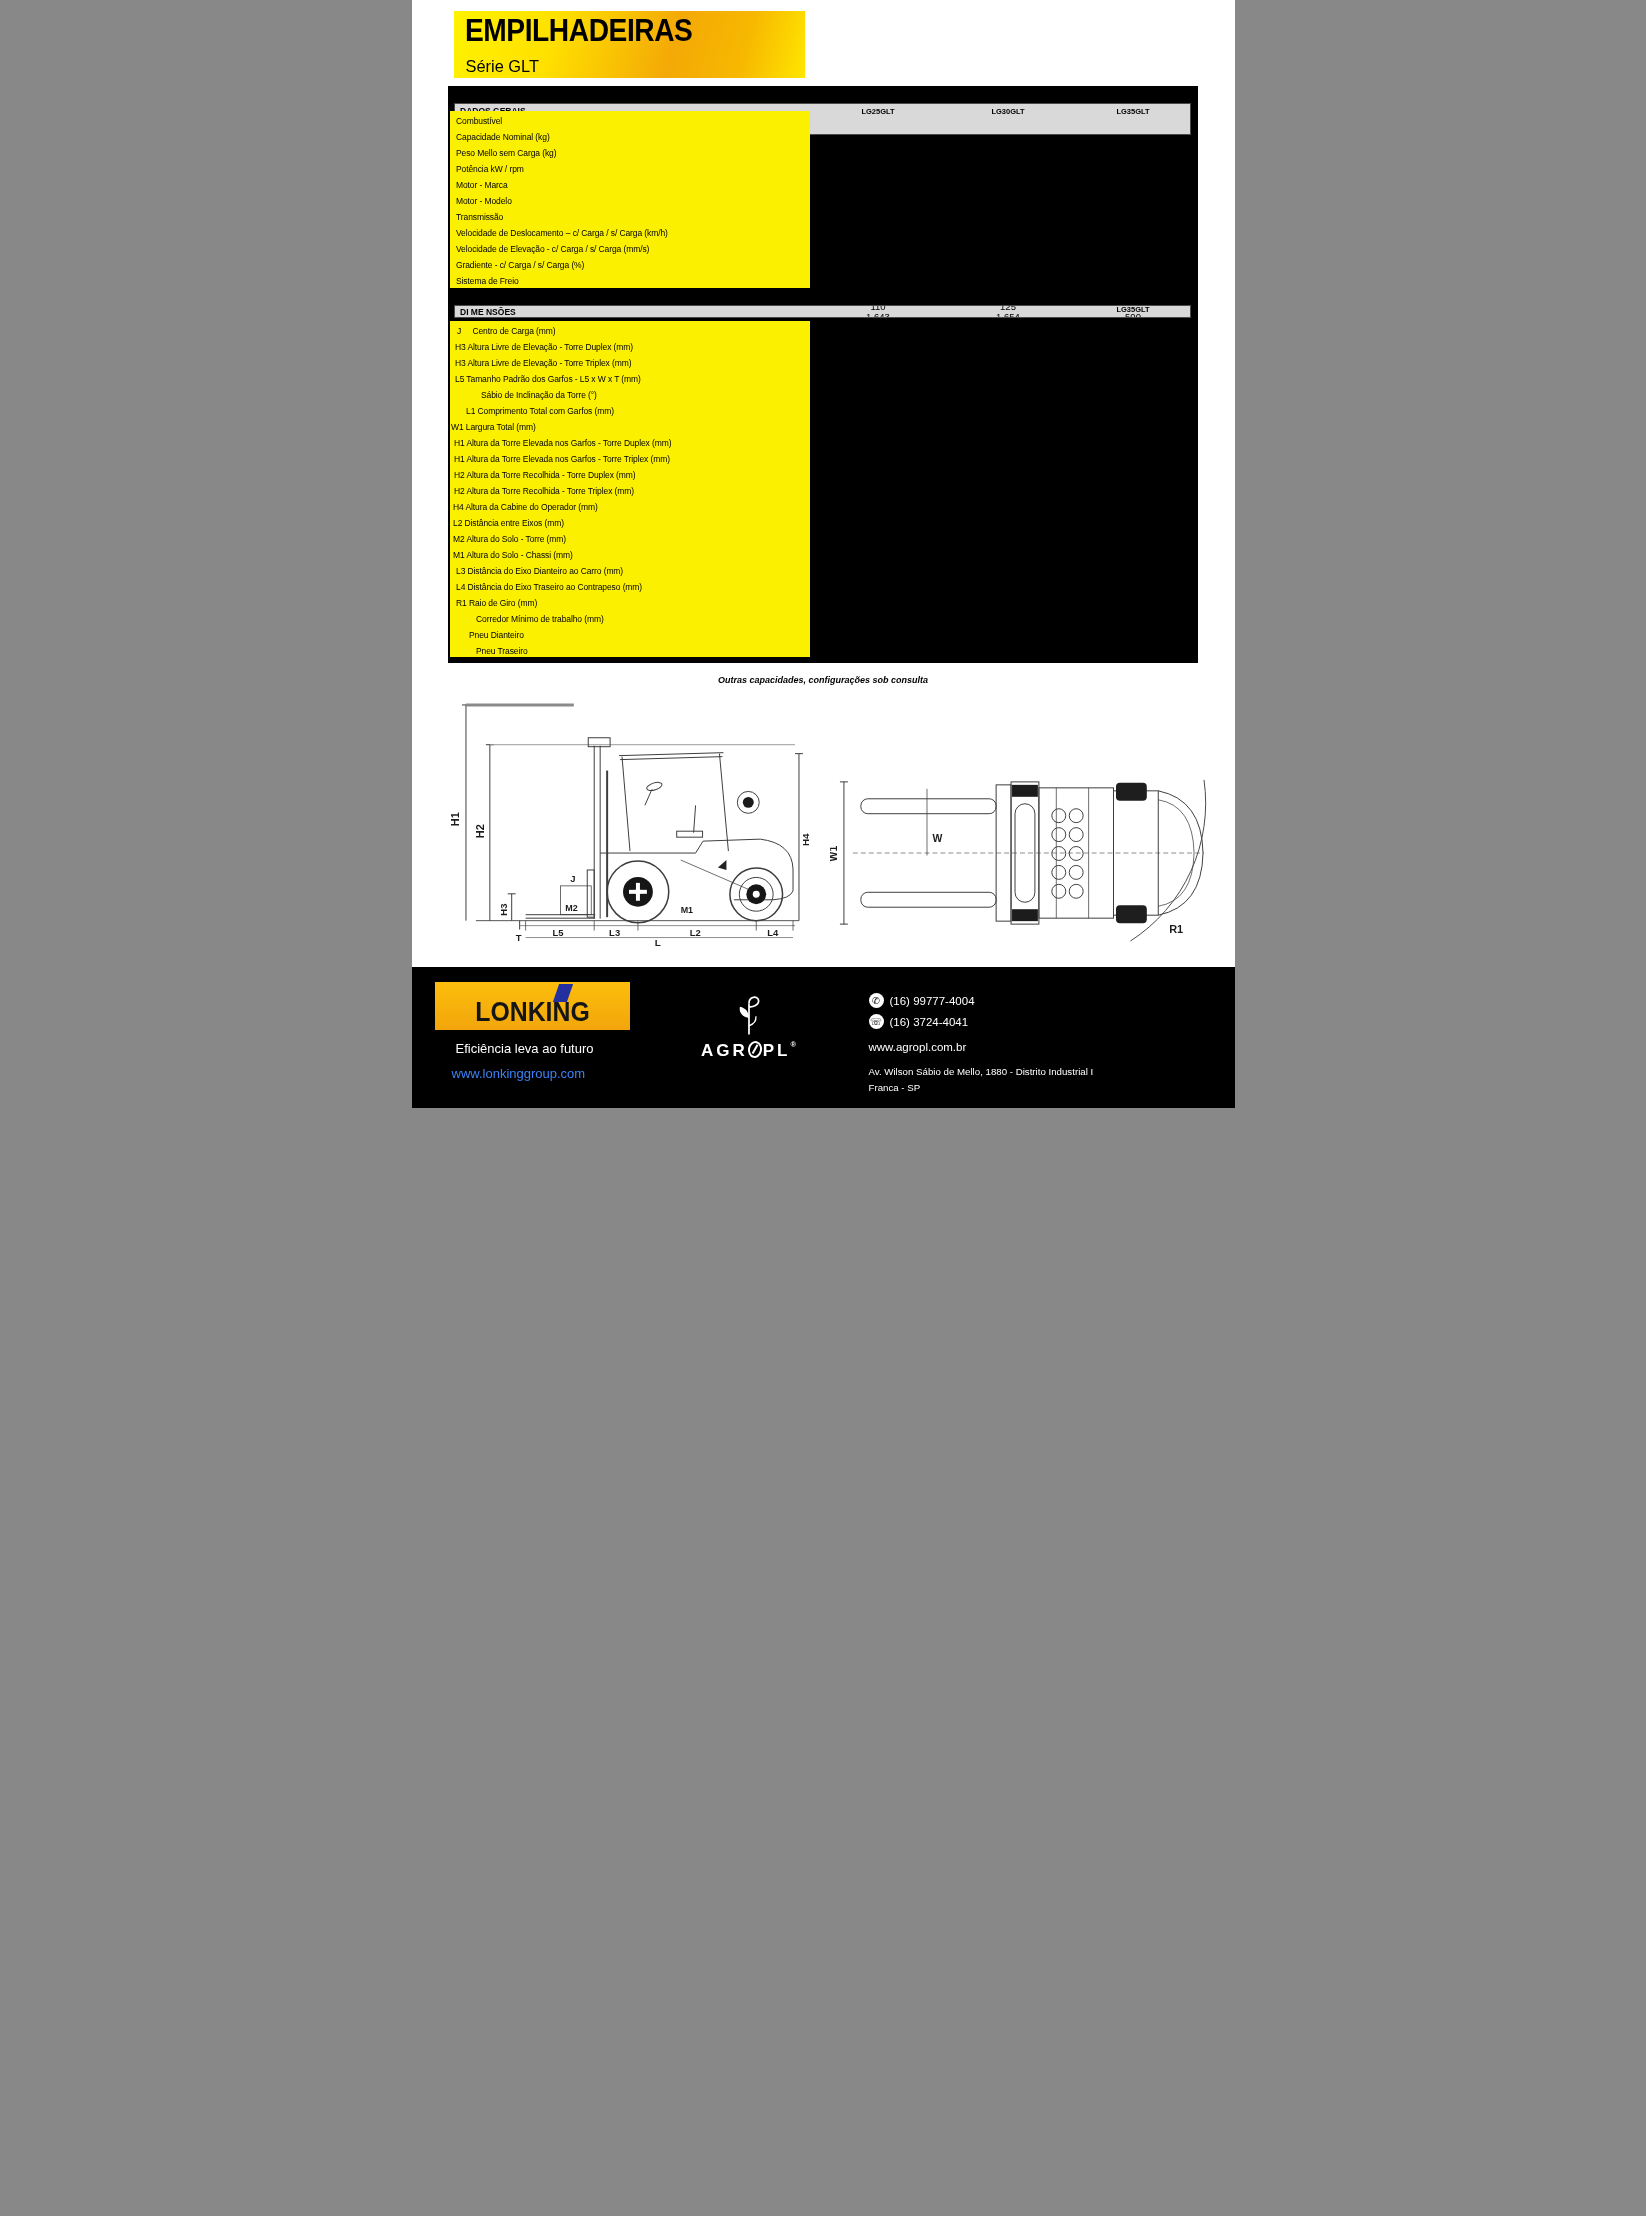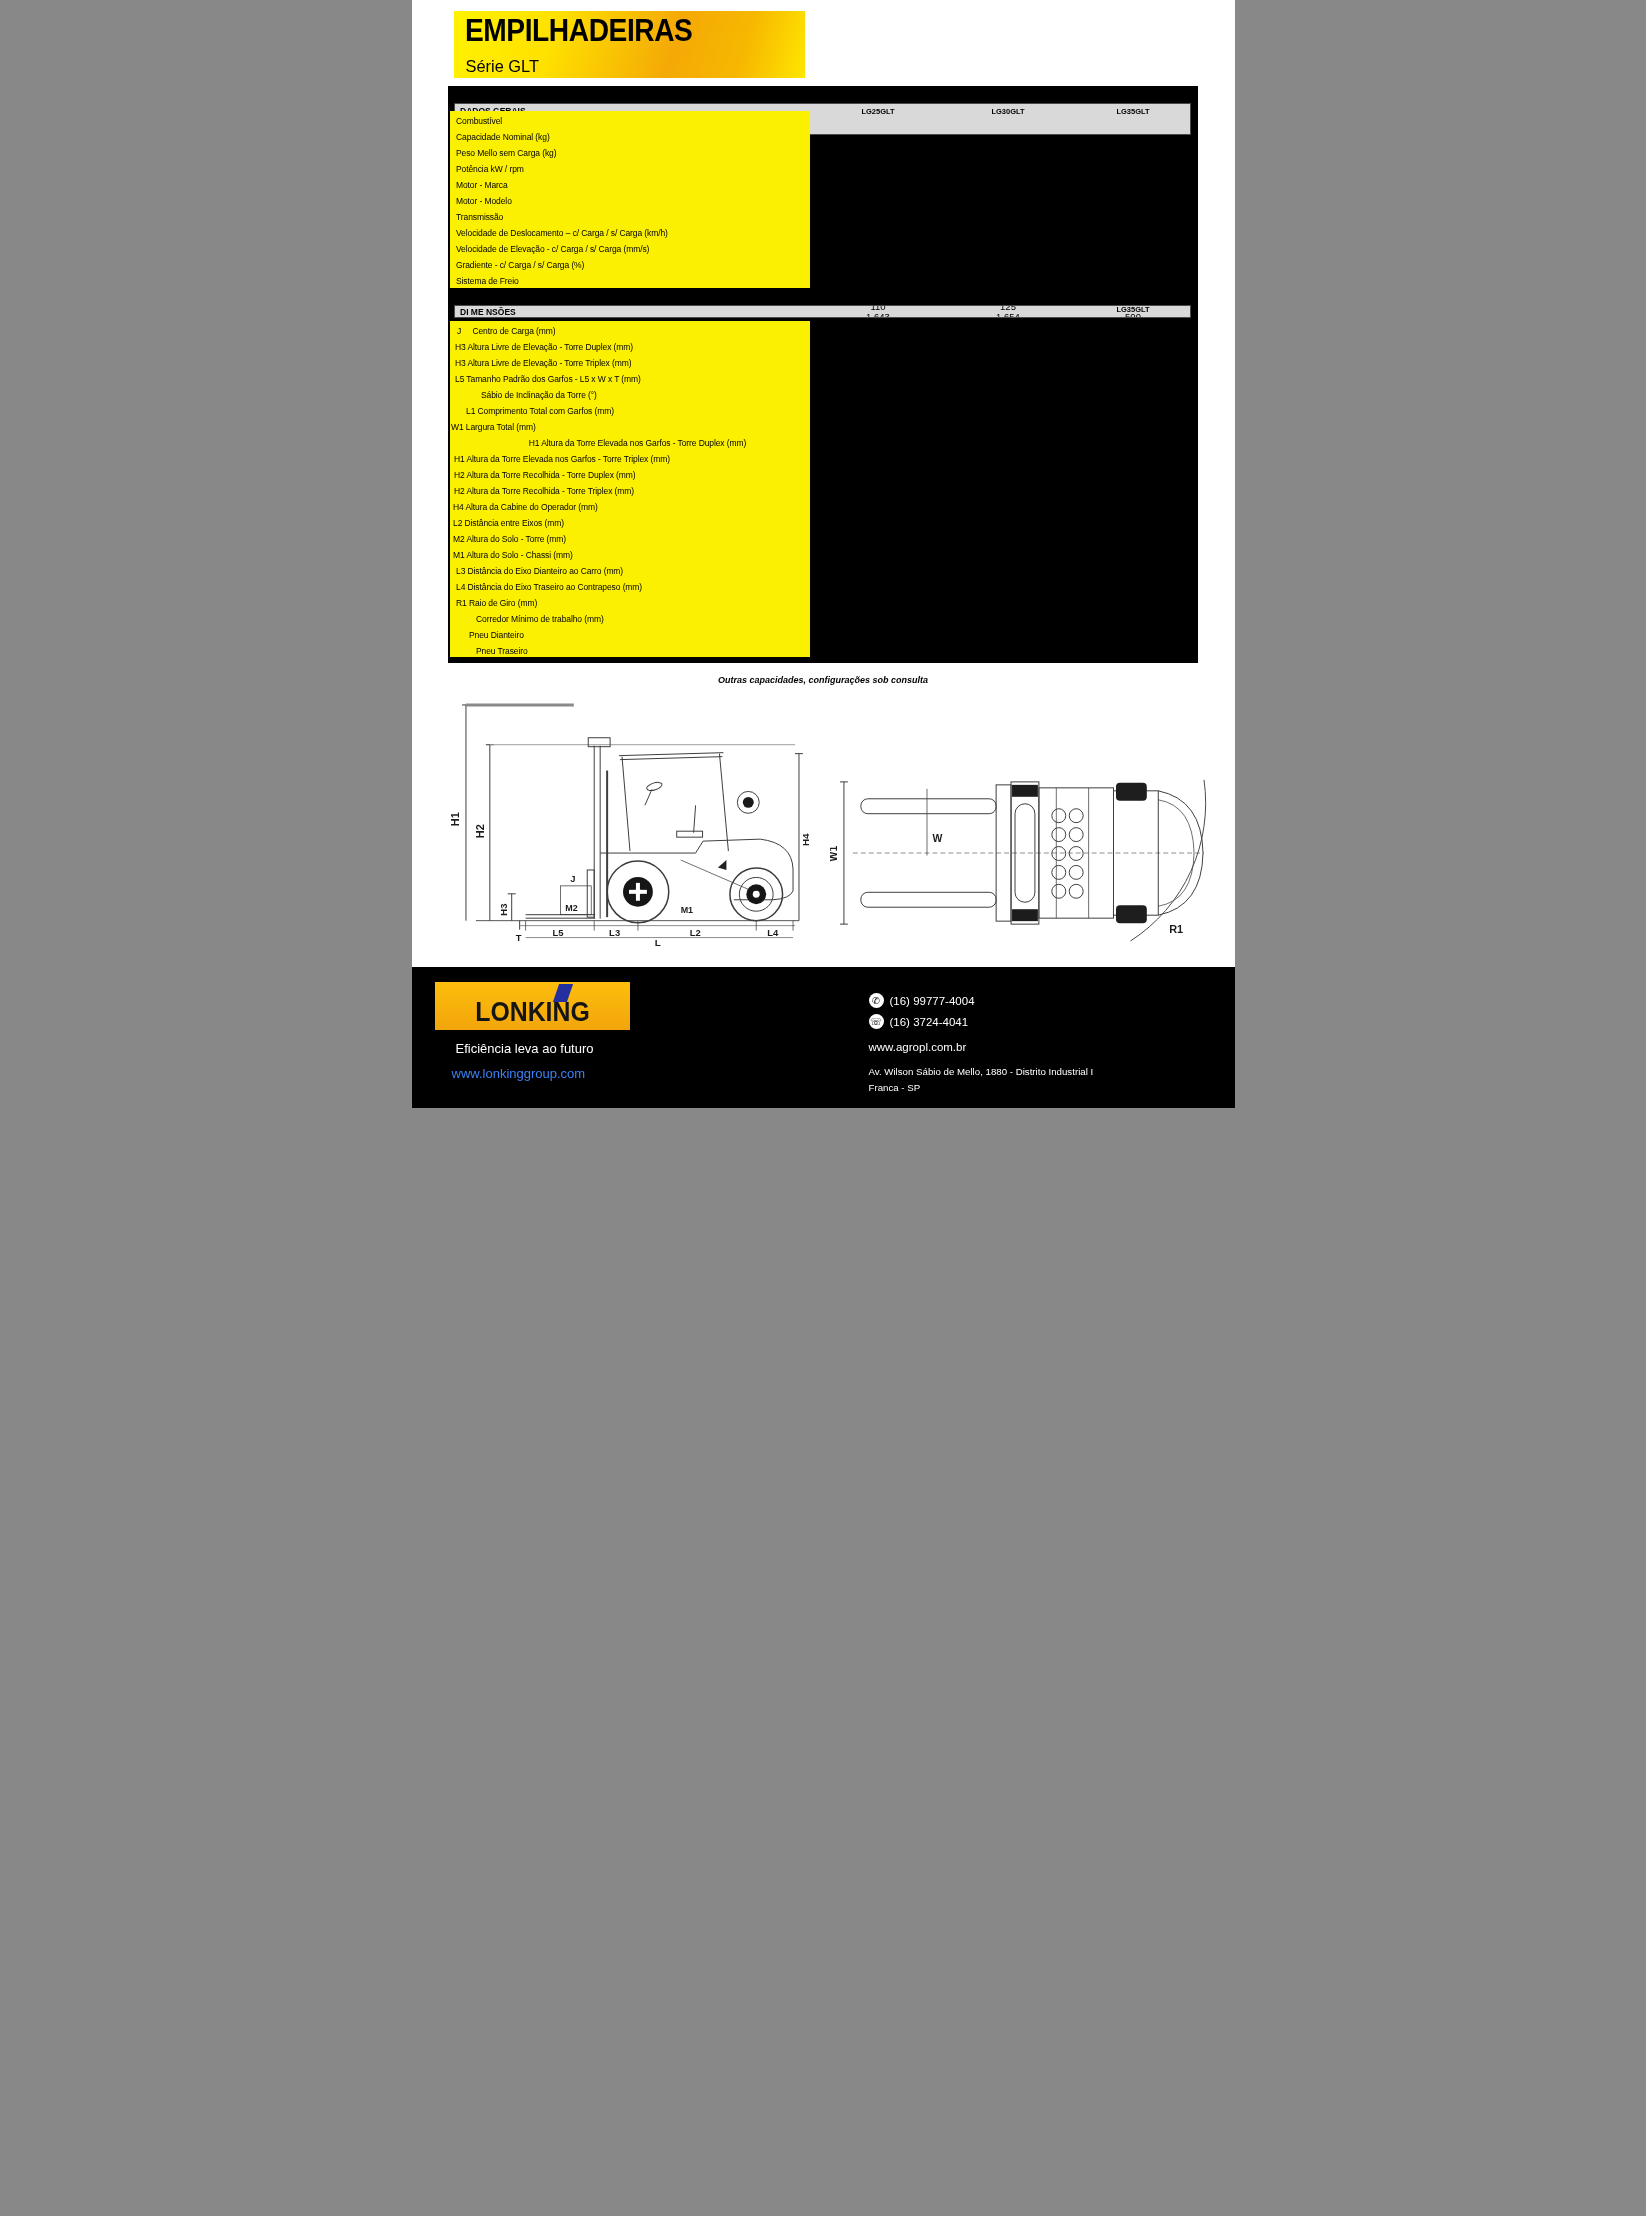--- a/index.html
+++ b/index.html
@@ -117,21 +117,21 @@
     </div>
 
     <div class="label-col t2">
         <div class="t2-row" style="padding-left: 7px;">J&nbsp;&nbsp;&nbsp;&nbsp;&nbsp;Centro de Carga (mm)</div>
         <div class="t2-row" style="padding-left: 5px;">H3 Altura Livre de Elevação - Torre Duplex (mm)</div>
         <div class="t2-row" style="padding-left: 5px;">H3 Altura Livre de Elevação - Torre Triplex (mm)</div>
         <div class="t2-row" style="padding-left: 5px;">L5 Tamanho Padrão dos Garfos - L5 x W x T (mm)</div>
         <div class="t2-row" style="padding-left: 31px;">Sábio de Inclinação da Torre (°)</div>
         <div class="t2-row" style="padding-left: 16px;">L1 Comprimento Total com Garfos (mm)</div>
         <div class="t2-row" style="padding-left: 1px;">W1 Largura Total (mm)</div>
-        <div class="t2-row" style="padding-left: 15px; text-align: center;">H1 Altura da Torre Elevada nos Garfos - Torre Duplex (mm)</div>
+        <div class="t2-row" style="padding-left: 4px;">H1 Altura da Torre Elevada nos Garfos - Torre Duplex (mm)</div>
         <div class="t2-row" style="padding-left: 4px;">H1 Altura da Torre Elevada nos Garfos - Torre Triplex (mm)</div>
         <div class="t2-row" style="padding-left: 4px;">H2 Altura da Torre Recolhida - Torre Duplex (mm)</div>
         <div class="t2-row" style="padding-left: 4px;">H2 Altura da Torre Recolhida - Torre Triplex (mm)</div>
         <div class="t2-row" style="padding-left: 3px;">H4 Altura da Cabine do Operador (mm)</div>
         <div class="t2-row" style="padding-left: 3px;">L2 Distância entre Eixos (mm)</div>
         <div class="t2-row" style="padding-left: 3px;">M2 Altura do Solo - Torre (mm)</div>
         <div class="t2-row" style="padding-left: 3px;">M1 Altura do Solo - Chassi (mm)</div>
         <div class="t2-row" style="padding-left: 6px;">L3 Distância do Eixo Dianteiro ao Carro (mm)</div>
         <div class="t2-row" style="padding-left: 6px;">L4 Distância do Eixo Traseiro ao Contrapeso (mm)</div>
         <div class="t2-row" style="padding-left: 6px;">R1 Raio de Giro (mm)</div>
@@ -274,20 +274,29 @@
 
   <div class="footer">
 
     <div class="lonking-box">
       <div class="lk-diamond"></div>
       <div class="lonking-text">LONKING</div>
     </div>
     <div class="lonking-tagline">Eficiência leva ao futuro</div>
     <div class="lonking-url">www.lonkinggroup.com</div>
 
+    <div class="agropl">
+      <svg class="agropl-glyph" width="26" height="43" viewBox="0 0 60 96">
+        <path d="M30,94 C30,64 30,36 30,22" stroke="#fff" stroke-width="4" fill="none"></path>
+        <path d="M30,22 C30,6 50,4 52,15 C54,26 38,32 30,30" stroke="#fff" stroke-width="4" fill="none"></path>
+        <path d="M30,56 C16,54 6,44 9,30 C22,33 30,42 30,56 Z" fill="#fff"></path>
+        <path d="M30,74 C41,70 47,62 46,52" stroke="#fff" stroke-width="3" fill="none"></path>
+      </svg>
+      <div class="agropl-name"><span>AGR</span><span class="bean"></span><span>PL</span><span class="reg">®</span></div>
+    </div>
 
     <div class="contact">
       <div class="c-row c-phone1">
         <span class="cicon">✆</span>
         <span>(16) 99777-4004</span>
       </div>
       <div class="c-row c-phone2">
         <span class="cicon">☏</span>
         <span>(16) 3724-4041</span>
       </div>

